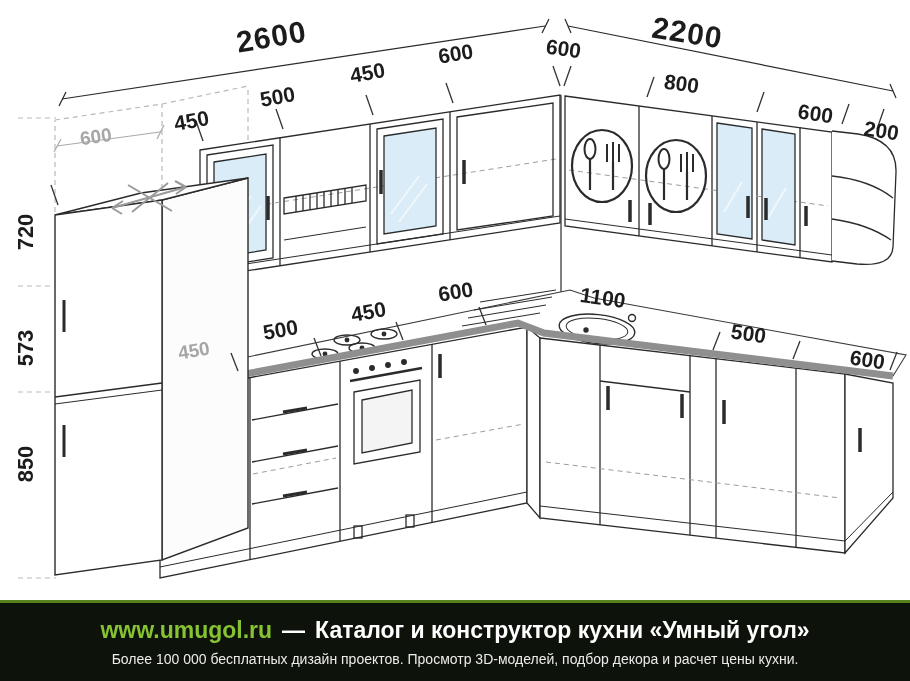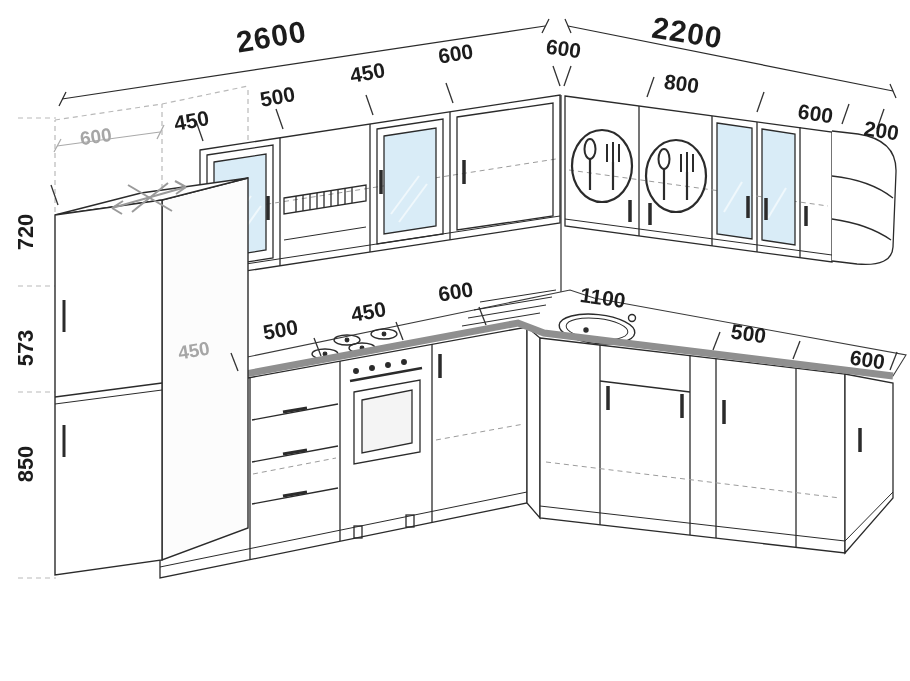--- a/index.html
+++ b/index.html
@@ -286,14 +286,20 @@
 
   <div class="dim gray" style="left:178px;top:341px;transform:rotate(-9deg);">450</div>
   <div class="dim med" style="left:263px;top:319px;transform:rotate(-10deg);">500</div>
   <div class="dim med" style="left:351px;top:301px;transform:rotate(-10deg);">450</div>
   <div class="dim med" style="left:438px;top:281px;transform:rotate(-9deg);">600</div>
 
   <div class="dim med" style="left:580px;top:287px;transform:rotate(8deg);">1100</div>
   <div class="dim med" style="left:731px;top:323px;transform:rotate(8.5deg);">500</div>
   <div class="dim med" style="left:850px;top:349px;transform:rotate(9deg);">600</div>
 
+  <div class="banner">
+    <div class="banner-line1">
+      <span class="site">www.umugol.ru</span><span class="sep">—</span><span>Каталог и конструктор кухни «Умный угол»</span>
+    </div>
+    <div class="banner-line2">Более 100 000 бесплатных дизайн проектов. Просмотр 3D-моделей, подбор декора и расчет цены кухни.</div>
+  </div>
 
 </div>
 
 </body></html>

